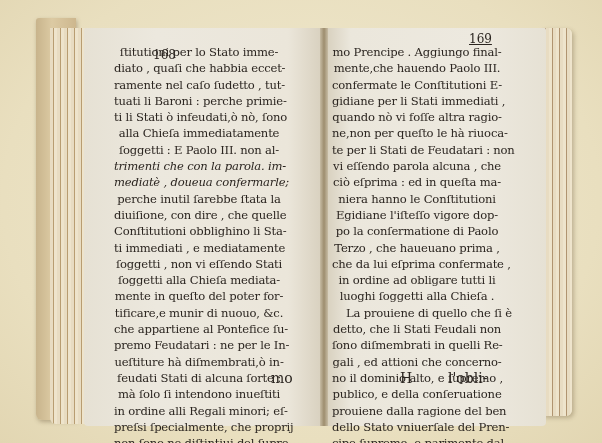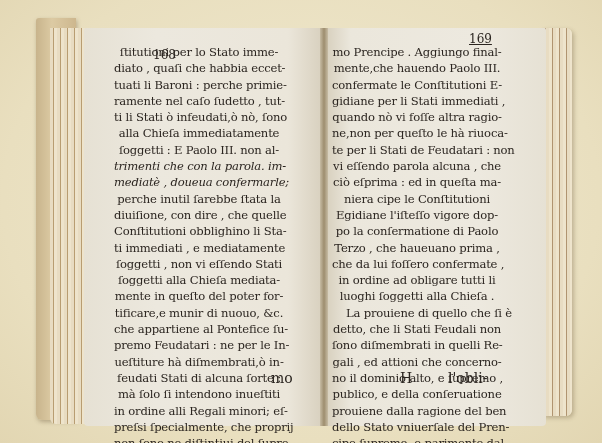--- a/index.html
+++ b/index.html
@@ -88,22 +88,22 @@
   <div class="page page-right"></div>
   <div class="gutter"></div>
 </div>
 
 <div class="folio folio-left">168</div>
 <div class="folio folio-right">169</div>
 
 <div class="text-block left-text" id="left-text">
     <span class="line">ſtitutioni per lo Stato imme-</span>
     <span class="line">diato , quaſi che habbia eccet-</span>
+    <span class="line">ramente nel caſo ſudetto ,  tut-</span>
     <span class="line">tuati li Baroni : perche primie-</span>
-    <span class="line">ramente nel caſo ſudetto ,  tut-</span>
     <span class="line">ti li Stati ò infeudati,ò nò, ſono</span>
     <span class="line">alla Chieſa immediatamente</span>
     <span class="line">ſoggetti : E Paolo III.  non al-</span>
     <span class="line it">trimenti che con la parola. im-</span>
     <span class="line it">mediatè , doueua confermarle;</span>
     <span class="line">perche inutil ſarebbe ſtata la</span>
     <span class="line">diuiſione, con dire ,  che quelle</span>
     <span class="line">Conſtitutioni obblighino li Sta-</span>
     <span class="line">ti immediati , e mediatamente</span>
     <span class="line">ſoggetti , non vi eſſendo Stati</span>
@@ -122,25 +122,25 @@
 <div class="text-block right-text" id="right-text">
     <span class="line">mo Prencipe .  Aggiungo final-</span>
     <span class="line">mente,che hauendo Paolo III.</span>
     <span class="line">confermate le Conſtitutioni E-</span>
     <span class="line">gidiane per li Stati immediati ,</span>
     <span class="line">quando nò vi foſſe altra ragio-</span>
     <span class="line">ne,non per queſto le hà riuoca-</span>
     <span class="line">te per li Stati de Feudatari : non</span>
     <span class="line">vi eſſendo parola alcuna ,  che</span>
     <span class="line">ciò eſprima :  ed in queſta ma-</span>
-    <span class="line">niera  cipe  le Conſtitutioni</span>
+    <span class="line">niera  hanno  le Conſtitutioni</span>
     <span class="line">Egidiane l'iſteſſo vigore dop-</span>
     <span class="line">po la conſermatione di Paolo</span>
     <span class="line">Terzo , che haueuano prima ,</span>
-    <span class="line">che da lui foſſero confermate ,</span>
+    <span class="line">che da lui eſprima confermate ,</span>
     <span class="line">in ordine  ad obligare  tutti li</span>
     <span class="line">luoghi ſoggetti alla Chieſa .</span>
     <span class="line indent">La prouiene di quello che ſi è</span>
     <span class="line">detto, che li Stati Feudali non</span>
     <span class="line">ſono diſmembrati in quelli Re-</span>
     <span class="line">gali , ed attioni che concerno-</span>
     <span class="line">no il dominio alto, e ſupremo ,</span>
     <span class="line">publico, e della conſeruatione</span>
     <span class="line">prouiene dalla ragione del ben</span>
     <span class="line">dello Stato vniuerſale del Pren-</span>

